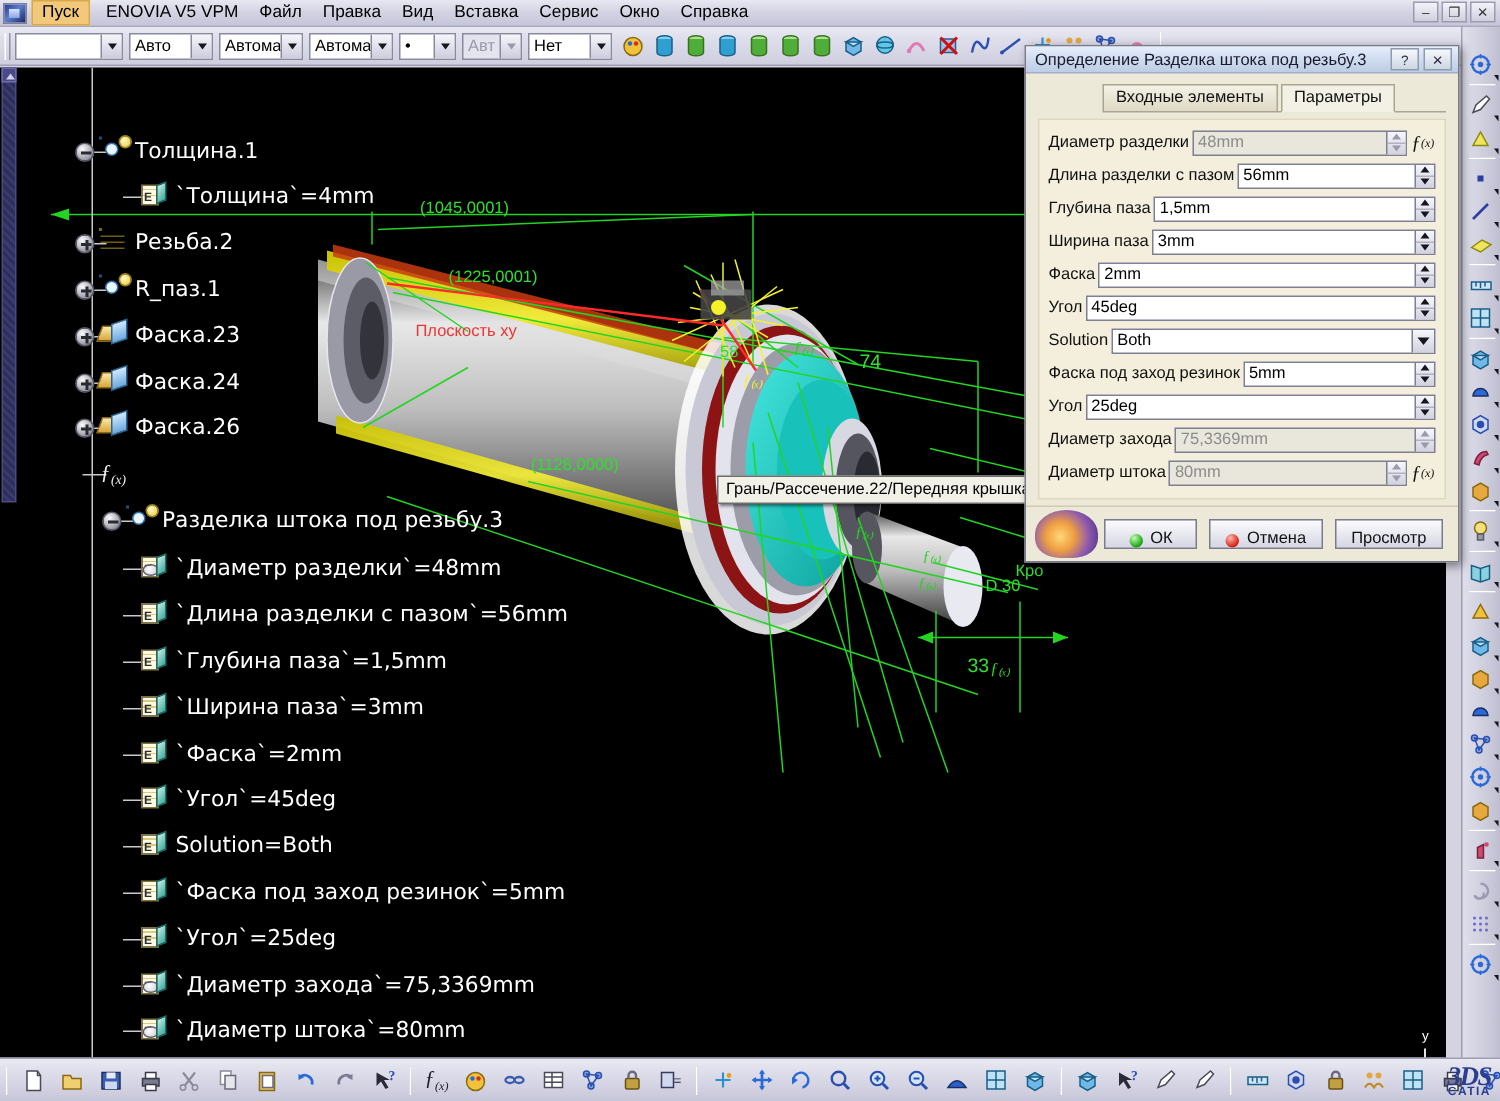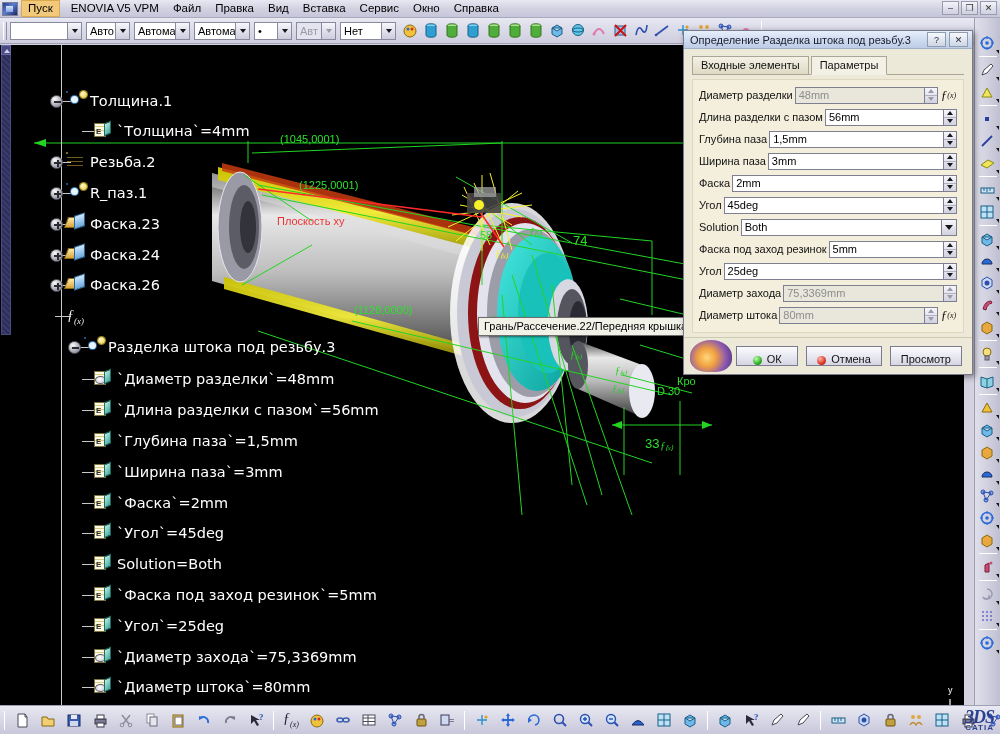--- a/index.html
+++ b/index.html
@@ -307,21 +307,21 @@
   .dlg-btns { display:flex; gap:3px; padding-right:4px; }
   .dlg-btns div {
     width:19px;height:15px;
     background:linear-gradient(to bottom,#f6f8fc,#cdd6e4);
     border:1px solid #8f9cb0;
     display:flex;align-items:center;justify-content:center;
     font-size:9px;color:#2b2b3b;
   }
   .dlg-body { flex:1; padding:6px 8px 4px 8px; position:relative; }
   .tabs { display:flex; align-items:flex-end; height:20px; margin-bottom:4px;
-          border-bottom:1px solid #a9a694; }
+          border-bottom:1px solid #a9a694;margin-left:43px; }
   .tab {
     padding:2px 8px 3px 8px; font-size:11px; color:#111;
     border:1px solid #a9a694; border-bottom:none;
     background:linear-gradient(to bottom,#f4f2e6,#ded9c4);
     margin-right:2px;
   }
   .tab.active {
     background:#f3f1e6;
     position:relative; top:1px;
     border-bottom:1px solid #f3f1e6;
@@ -412,21 +412,21 @@
 
   <div class="toolbar">
     <div class="grip"></div>
     <div id="combo-host" style="display:flex;align-items:center;">
         <div class="combo" style="width: 72px;">
           <span class="txt"></span>
           <span class="arrow">
             <i></i>
           </span>
         </div>
-        <div class="combo" style="width: 44px;">
+        <div class="combo" style="width: 56px;">
           <span class="txt">Авто</span>
           <span class="arrow">
             <i></i>
           </span>
         </div>
         <div class="combo" style="width: 56px;">
           <span class="txt">Автома</span>
           <span class="arrow">
             <i></i>
           </span>

